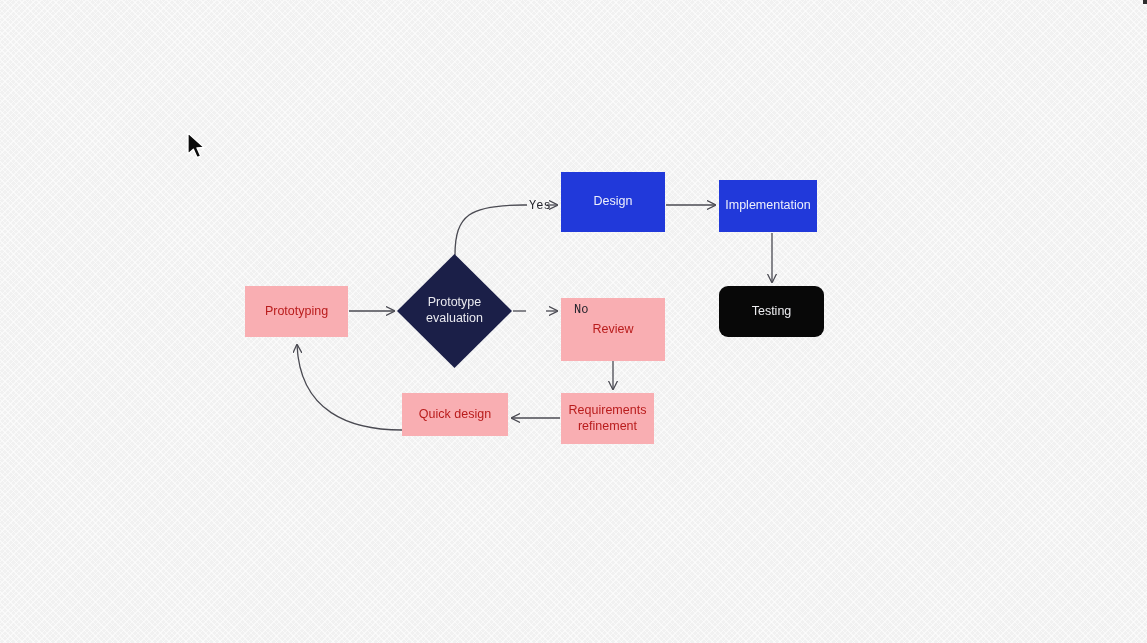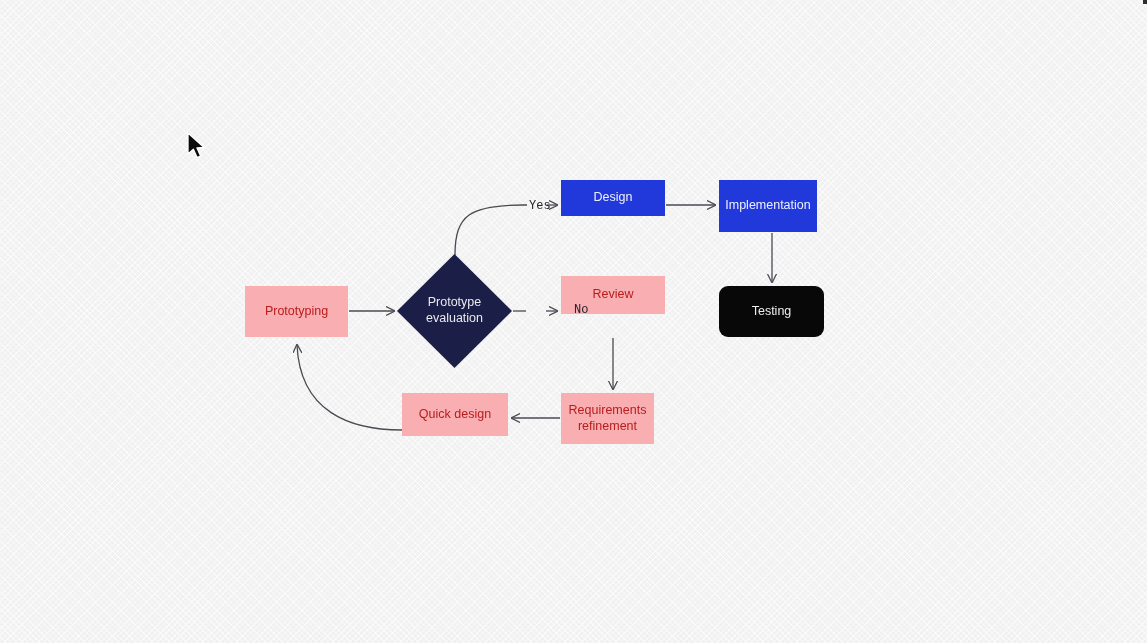--- a/index.html
+++ b/index.html
@@ -145,33 +145,33 @@
   <div class="node node-pink" style="left:245px; top:286px; width:103px; height:51px;">
     <span>Prototyping</span>
   </div>
 
   <div class="diamond-wrap" style="left:397px; top:254px; width:115px; height:114px;">
     <div class="diamond-shape"></div>
     <span class="diamond-label">Prototype
 evaluation</span>
   </div>
 
-  <div class="node node-blue" style="left:561px; top:180px; width:104px; height:36px;">
+  <div class="node node-blue" style="left:561px; top:172px; width:104px; height:60px;">
     <span>Design</span>
   </div>
 
   <div class="node node-blue" style="left:719px; top:180px; width:98px; height:52px;">
     <span>Implementation</span>
   </div>
 
   <div class="node node-black" style="left:719px; top:286px; width:105px; height:51px;text-align:right;">
     <span>Testing</span>
   </div>
 
-  <div class="node node-pink" style="left:561px; top:276px; width:104px; height:38px;">
+  <div class="node node-pink" style="left:561px; top:298px; width:104px; height:63px;">
     <span>Review</span>
   </div>
 
   <div class="node node-pink" style="left:561px; top:393px; width:93px; height:51px;">
     <span>Requirements
 refinement</span>
   </div>
 
   <div class="node node-pink" style="left:402px; top:393px; width:106px; height:43px;">
     <span>Quick design</span>

